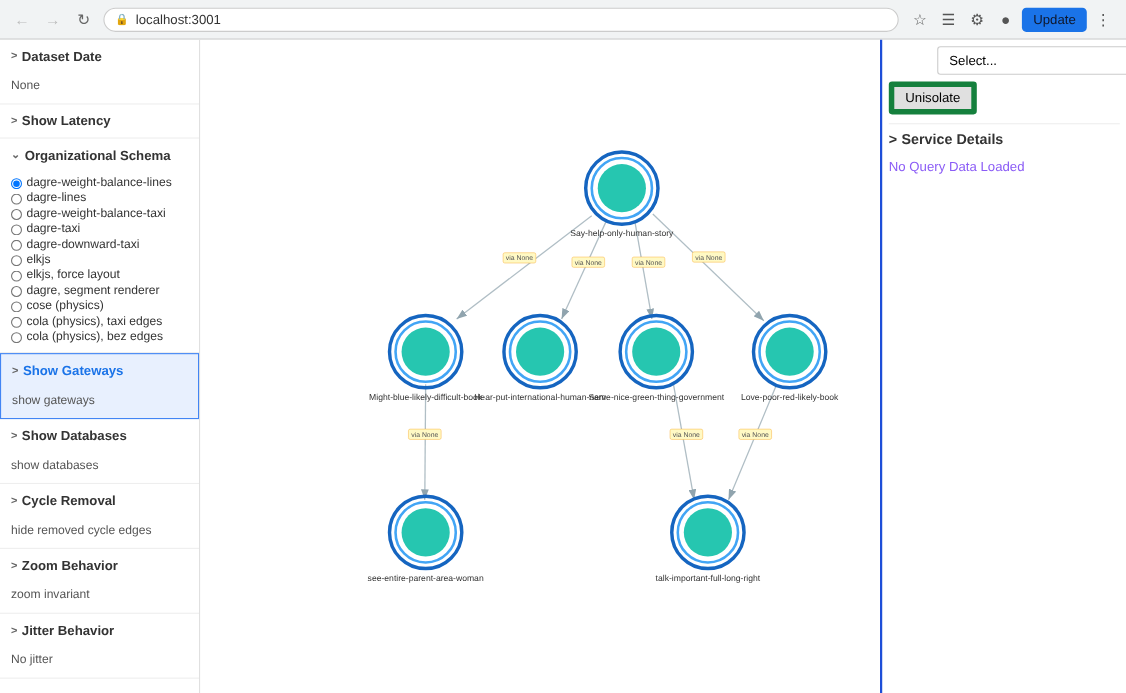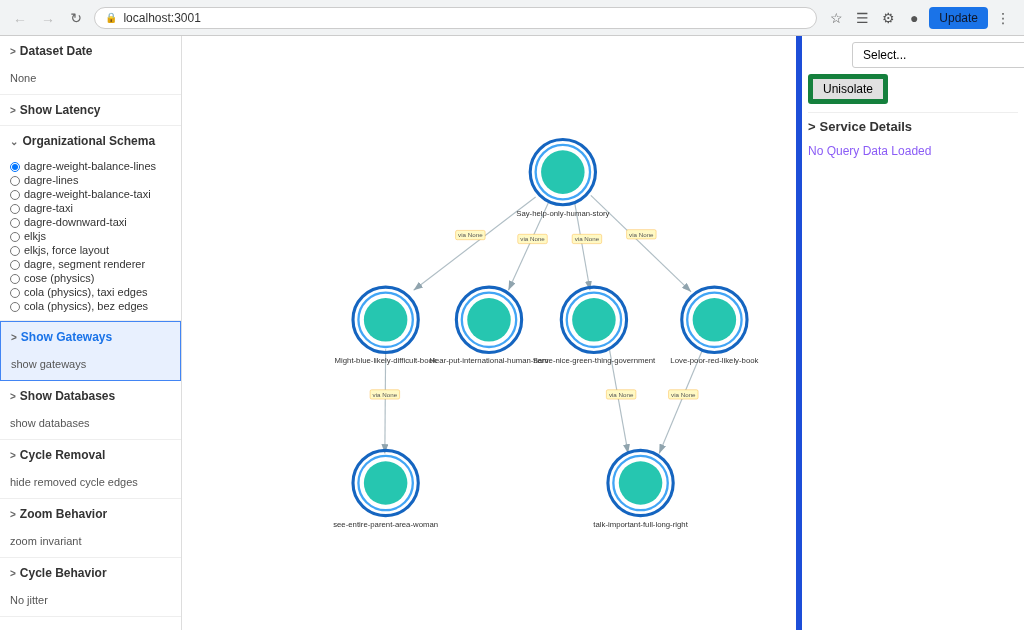--- a/index.html
+++ b/index.html
@@ -105,21 +105,21 @@
     .show-gateways-section .sidebar-section-header {
       color: #1a73e8;
     }
 
     
     .graph-area {
       flex: 1;
       background: white;
       position: relative;
       overflow: hidden;
-      border-right: 6px solid #1d4ed8;
+      border-right: 2px solid #1d4ed8;
     }
 
     
     .right-panel {
       width: 222px;
       background: white;
       flex-shrink: 0;
       padding: 6px;
     }
     .right-panel-select {
@@ -300,21 +300,21 @@
         <span>Zoom Behavior</span>
       </div>
       <div class="sidebar-section-content">
         <div class="value-text">zoom invariant</div>
       </div>
     </div>
 
     <div class="sidebar-section">
       <div class="sidebar-section-header">
         <span class="arrow">&gt;</span>
-        <span>Cycle Behavior</span>
+        <span>Jitter Behavior</span>
       </div>
       <div class="sidebar-section-content">
         <div class="value-text">No jitter</div>
       </div>
     </div>
 
   </div>
 
   <div class="graph-area">
     <svg class="graph-svg" viewBox="0 0 790 594">

